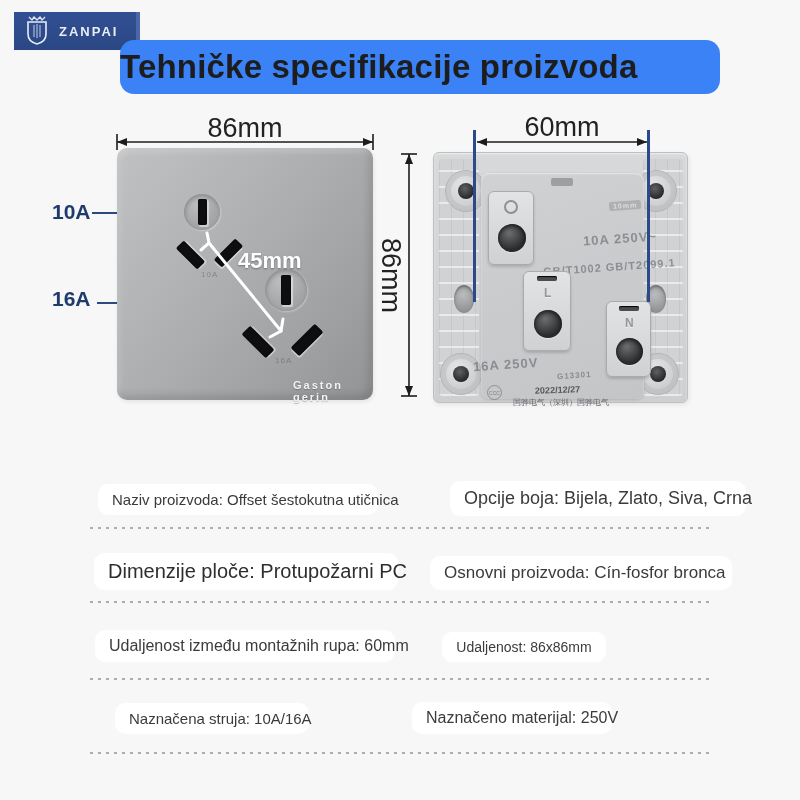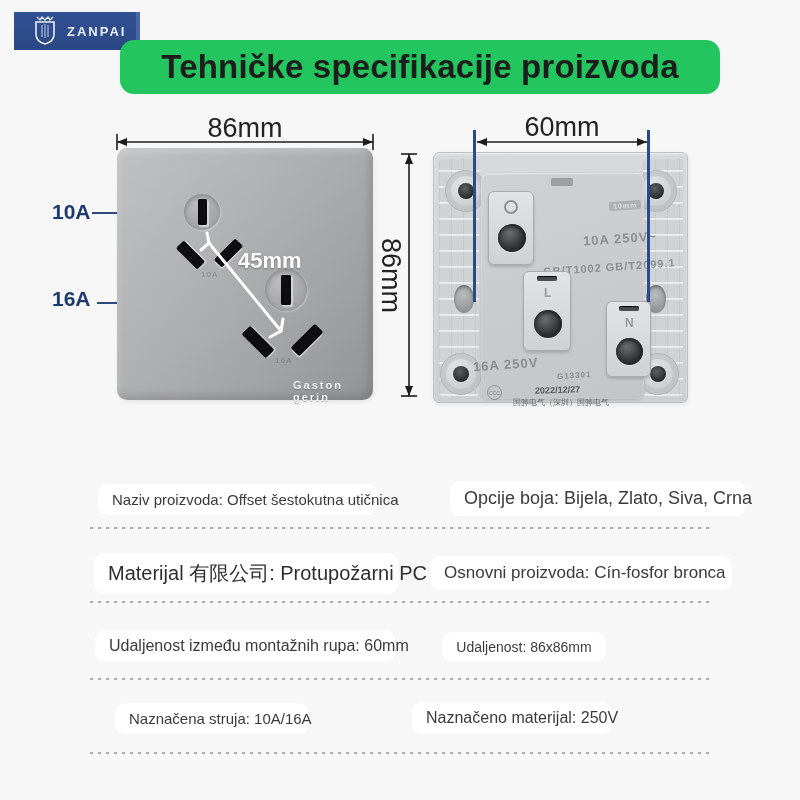--- a/index.html
+++ b/index.html
@@ -1,25 +1,25 @@
 <!DOCTYPE html>
 <html><head>
 <meta charset="utf-8">
 <style>
   * { margin:0; padding:0; box-sizing:border-box; }
   html,body { width:800px; height:800px; }
   body { font-family:"Liberation Sans", sans-serif; background:#f7f7f8; position:relative; overflow:hidden; }
   .abs { position:absolute; }
 
   
-  .logo { left:14px; top:12px; width:126px; height:38px; background:linear-gradient(180deg,#315094,#2b4784); display:flex; align-items:center; padding-left:18px; border-right:4px solid #4a67a8; }
+  .logo { left:14px; top:12px; width:126px; height:38px; background:linear-gradient(180deg,#315094,#2b4784); display:flex; align-items:center; padding-left:10px; border-right:4px solid #4a67a8; }
   .logo .brand-text { color:#e9edf5; font-size:13px; font-weight:bold; letter-spacing:2px; margin-left:9px; }
 
   
-  .title { left:120px; top:40px; width:600px; height:54px; background:#22c55e; border-radius:14px; text-align:center; line-height:54px; font-size:33px; font-weight:600; color:#1d1d1d; letter-spacing:0.2px; }
+  .title { left:120px; top:40px; width:600px; height:54px; background:#3b82f6; border-radius:14px; line-height:54px; font-size:33px; font-weight:600; color:#1d1d1d; letter-spacing:0.2px; }
 
   
   .dim-text { font-size:27px; color:#222; font-weight:500; }
   .blue-label { font-size:21px; font-weight:bold; color:#1f3b6d; }
   .leader { height:2px; background:#2d4a80; }
 
   
   .front-plate { left:117px; top:148px; width:256px; height:252px; border-radius:10px;
      background:linear-gradient(128deg,#c0c1c3 0%,#aeafb1 45%,#a0a1a3 75%,#929395 100%);
      box-shadow:inset -3px -4px 8px rgba(0,0,0,.16), inset 2px 3px 6px rgba(255,255,255,.28), 1px 2px 4px rgba(0,0,0,.08); }
@@ -171,21 +171,21 @@
 
 <div class="abs vline-blue" style="left:473px;top:130px;height:172px;"></div>
 <div class="abs vline-blue" style="left:647px;top:130px;height:172px;"></div>
 
 <div class="abs" style="left:0;top:460px;width:800px;height:320px;">
 
   <div class="abs pill" style="left:98px;top:24px;width:280px;font-size:15px;">Naziv proizvoda: Offset šestokutna utičnica</div>
   <div class="abs pill" style="left:450px;top:21px;width:296px;font-size:18px;">Opcije boja: Bijela, Zlato, Siva, Crna</div>
   <div class="abs divider" style="left:90px;top:67px;width:622px;"></div>
 
-  <div class="abs pill" style="left:94px;top:93px;width:304px;font-size:20px;color:#2e2e2e;">Materijal 有限公司: Protupožarni PC</div>
+  <div class="abs pill" style="left:94px;top:93px;width:304px;font-size:20px;color:#2e2e2e;">Dimenzije ploče: Protupožarni PC</div>
   <div class="abs pill" style="left:430px;top:96px;width:302px;font-size:17px;">Osnovni proizvoda: Cín-fosfor bronca</div>
   <div class="abs divider" style="left:90px;top:141px;width:622px;"></div>
 
   <div class="abs pill" style="left:95px;top:170px;width:300px;font-size:16px;">Udaljenost između montažnih rupa: 60mm</div>
   <div class="abs pill" style="left:442px;top:172px;width:164px;font-size:14px;">Udaljenost: 86x86mm</div>
   <div class="abs divider" style="left:90px;top:218px;width:622px;"></div>
 
   <div class="abs pill" style="left:115px;top:243px;width:194px;font-size:15px;">Naznačena struja: 10A/16A</div>
   <div class="abs pill" style="left:412px;top:242px;width:200px;font-size:16px;">Naznačeno materijal: 250V</div>
   <div class="abs divider" style="left:90px;top:292px;width:622px;"></div>

